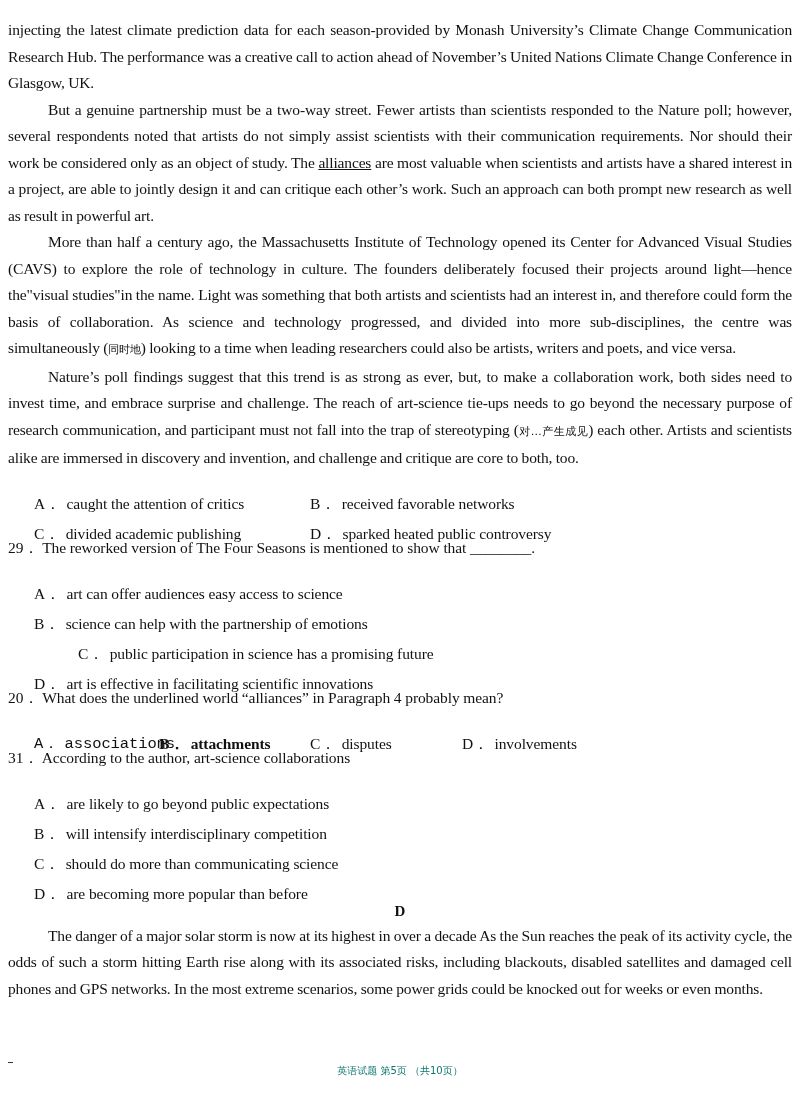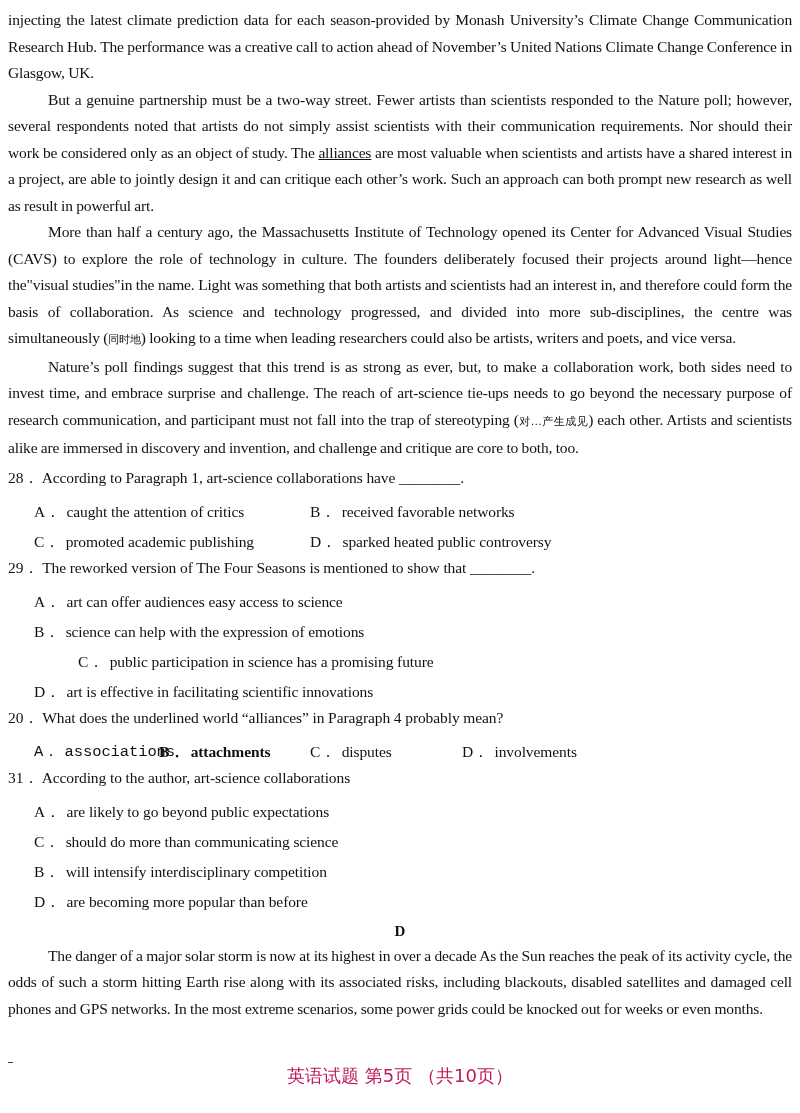--- a/index.html
+++ b/index.html
@@ -41,96 +41,92 @@
       white-space: nowrap;
     }
     .opt-row {
       position: relative;
       height: 30px;
       line-height: 30px;
       white-space: nowrap;
     }
     .opt {
       position: absolute;
-      top: 4px;
+      top: 16px;
       letter-spacing: -0.1px;
     }
     .opt .letter { margin-right: 6px; }
     .section-title {
       text-align: center;
       font-weight: bold;
       height: 24px;
       line-height: 24px;
       font-size: 15px;
       margin-top: 6px;
     }
     .footer {
       position: absolute;
       top: 1064px;
       left: 0;
       width: 800px;
       text-align: center;
-      font-size: 18px;
+      font-size: 10px;
       font-family: "DejaVu Sans", sans-serif;
-      color: #be185d;
+      color: #0f766e;
     }
     .footer-dash {
       position: absolute;
       left: 8px;
       top: 1062px;
       width: 5px;
       height: 1px;
       background: #333;
     }
   </style>
 </head>
 <body>
 
 <div class="page">
 
-  <div style="margin-top:7px;">
+  <div style="margin-top:17px;">
     <p class="para">
       <span>injecting the latest climate prediction data for each season-provided by Monash University’s Climate Change Communication Research Hub. The performance was a creative call to action ahead of November’s United Nations Climate Change Conference in Glasgow, UK.</span>
     </p>
     <p class="para indent">
       <span>But a genuine partnership must be a two-way street. Fewer artists than scientists responded to the Nature poll; however, several respondents noted that artists do not simply assist scientists with their communication requirements. Nor should their work be considered only as an object of study. The </span><span class="u">alliances</span><span> are most valuable when scientists and artists have a shared interest in a project, are able to jointly design it and can critique each other’s work. Such an approach can both prompt new research as well as result in powerful art.</span>
     </p>
     <p class="para indent">
       <span>More than half a century ago, the Massachusetts Institute of Technology opened its Center for Advanced Visual Studies (CAVS) to explore the role of technology in culture. The founders deliberately focused their projects around light—hence the"visual studies"in the name. Light was something that both artists and scientists had an interest in, and therefore could form the basis of collaboration. As science and technology progressed, and divided into more sub-disciplines, the centre was simultaneously (</span><span class="cjk">同时地</span><span>) looking to a time when leading researchers could also be artists, writers and poets, and vice versa.</span>
     </p>
     <p class="para indent">
       <span>Nature’s poll findings suggest that this trend is as strong as ever, but, to make a collaboration work, both sides need to invest time, and embrace surprise and challenge. The reach of art-science tie-ups needs to go beyond the necessary purpose of research communication, and participant must not fall into the trap of stereotyping (</span><span class="cjk">对…产生成见</span><span>) each other. Artists and scientists alike are immersed in discovery and invention, and challenge and critique are core to both, too.</span>
     </p>
   </div>
 
   <div style="margin-top:1px;">
-    <div class="q">
-      <span>28．</span>
-      <span>According to Paragraph 1, art-science collaborations have ________.</span>
-    </div>
     <div class="opt-row">
       <span class="opt" style="left:26px;"><span class="letter">A．</span><span>caught the attention of critics</span></span>
       <span class="opt" style="left:302px;"><span class="letter">B．</span><span>received favorable networks</span></span>
     </div>
     <div class="opt-row">
-      <span class="opt" style="left:26px;"><span class="letter">C．</span><span>promoted academic publishing</span></span>
+      <span class="opt" style="left:26px;"><span class="letter">C．</span><span>divided academic publishing</span></span>
       <span class="opt" style="left:302px;"><span class="letter">D．</span><span>sparked heated public controversy</span></span>
     </div>
   </div>
 
   <div>
     <div class="q">
       <span>29．</span>
       <span>The reworked version of The Four Seasons is mentioned to show that ________.</span>
     </div>
     <div class="opt-row">
       <span class="opt" style="left:26px;"><span class="letter">A．</span><span>art can offer audiences easy access to science</span></span>
     </div>
     <div class="opt-row">
-      <span class="opt" style="left:26px;"><span class="letter">B．</span><span>science can help with the expression of emotions</span></span>
+      <span class="opt" style="left:26px;"><span class="letter">B．</span><span>science can help with the partnership of emotions</span></span>
     </div>
     <div class="opt-row">
       <span class="opt" style="left:26px;margin-left:44px;"><span class="letter">C．</span><span>public participation in science has a promising future</span></span>
     </div>
     <div class="opt-row">
       <span class="opt" style="left:26px;"><span class="letter">D．</span><span>art is effective in facilitating scientific innovations</span></span>
     </div>
   </div>
 
   <div>
@@ -148,24 +144,24 @@
 
   <div>
     <div class="q">
       <span>31．</span>
       <span>According to the author, art-science collaborations</span>
     </div>
     <div class="opt-row">
       <span class="opt" style="left:26px;"><span class="letter">A．</span><span>are likely to go beyond public expectations</span></span>
     </div>
     <div class="opt-row">
-      <span class="opt" style="left:26px;"><span class="letter">C．</span><span>should do more than communicating science</span></span>
+      <span class="opt" style="left:26px;"><span class="letter">B．</span><span>will intensify interdisciplinary competition</span></span>
     </div>
     <div class="opt-row">
-      <span class="opt" style="left:26px;"><span class="letter">B．</span><span>will intensify interdisciplinary competition</span></span>
+      <span class="opt" style="left:26px;"><span class="letter">C．</span><span>should do more than communicating science</span></span>
     </div>
     <div class="opt-row">
       <span class="opt" style="left:26px;"><span class="letter">D．</span><span>are becoming more popular than before</span></span>
     </div>
   </div>
 
   <div>
     <div class="section-title">D</div>
     <p class="para indent">
       <span>The danger of a major solar storm is now at its highest in over a decade As the Sun reaches the peak of its activity cycle, the odds of such a storm hitting Earth rise along with its associated risks, including blackouts, disabled satellites and damaged cell phones and GPS networks. In the most extreme scenarios, some power grids could be knocked out for weeks or even months.</span>

